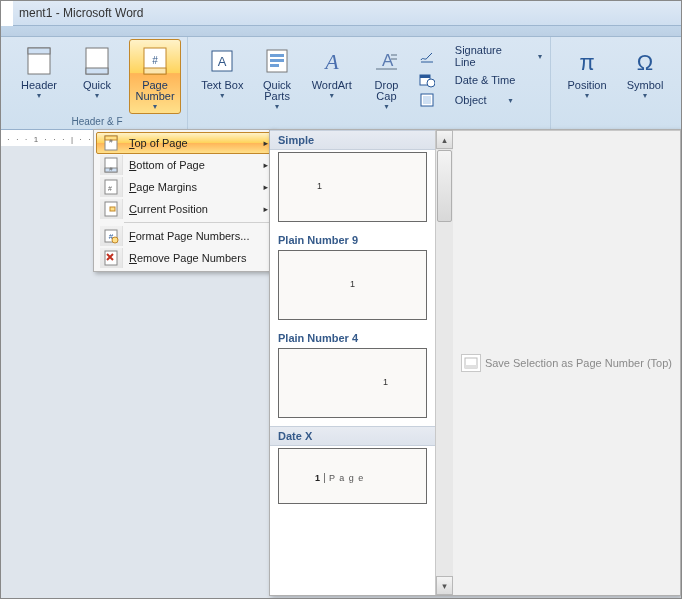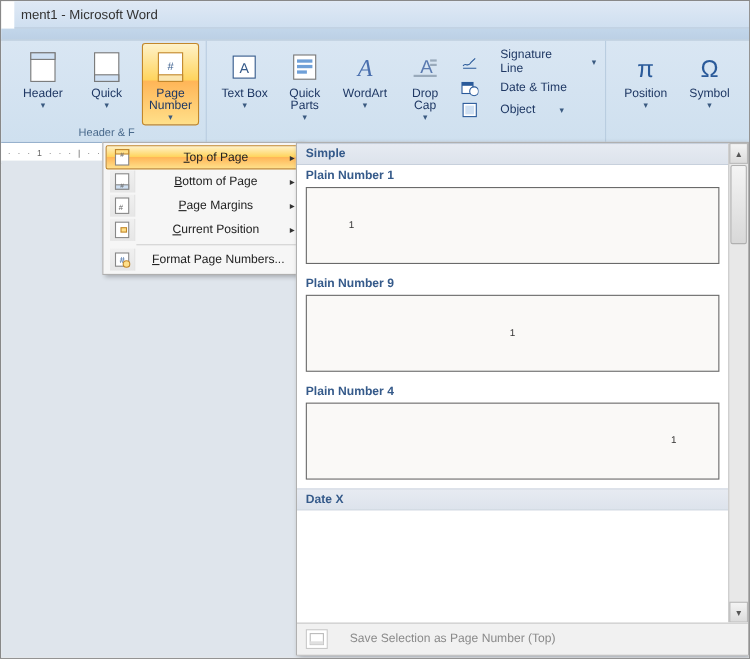--- a/index.html
+++ b/index.html
@@ -76,56 +76,56 @@
   }
   .dropdown .mi{
     display:flex;align-items:center;height:22px;padding:0 4px;
     position:relative;cursor:default;
   }
   .dropdown .mi .micon{
     width:22px;height:20px;margin-right:6px;
     display:flex;align-items:center;justify-content:center;
     background:linear-gradient(#f0f0f0,#e6e6e6);border-right:1px solid #e0e0e0;
   }
-  .dropdown .mi .mtxt{flex:1;color:#222;text-align:center;}
+  .dropdown .mi .mtxt{flex:1;color:#222;}
   .dropdown .mi .arrow{font-size:9px;color:#333;}
   .dropdown .mi.hover{
     background:linear-gradient(#fff2c8,#ffd45c 48%, #ffb557 50%, #ffe08a);
     border:1px solid #c2872a;border-radius:2px;height:20px;padding:0 3px;
   }
   .dropdown .mi.hover .micon{background:transparent;border-right:1px solid transparent;}
   .dropdown .sep{height:1px;background:#d0d0d0;margin:2px 0 2px 28px;}
   .u{text-decoration:underline;}
   
   .gallery{
     position:absolute;top:128px;left:268px;width:410px;bottom:2px;
     background:var(--gallery-bg);border:1px solid var(--menu-border);
     box-shadow:2px 2px 5px rgba(0,0,0,.25);
-    display:flex;flex-direction:column;
+    display:flex;flex-direction:row;
   }
   .gallery .body{flex:1;overflow:hidden;display:flex;}
   .glist{flex:1;overflow:hidden;padding:0 0 0 0;}
   .scroll{width:17px;background:#e8e8e8;border-left:1px solid #c8c8c8;display:flex;flex-direction:column;}
   .scroll .sbtn{height:17px;background:linear-gradient(#f4f4f4,#dcdcdc);border:1px solid #b8b8b8;margin:0;font-size:9px;display:flex;align-items:center;justify-content:center;color:#555;cursor:default;}
   .scroll .thumb{flex:0 0 70px;margin:1px;background:linear-gradient(#f4f4f4,#d8d8d8);border:1px solid #b0b0b0;border-radius:2px;}
   .scroll .track{flex:1;}
   .gsection{background:linear-gradient(#e7ebf2,#dde3ec);border-top:1px solid #c7d0dc;border-bottom:1px solid #c7d0dc;color:var(--heading-blue);font-weight:bold;padding:3px 8px;font-size:11px;}
   .gitem .title{color:var(--heading-blue);font-weight:bold;padding:4px 8px 2px 8px;font-size:11px;}
   .gitem .preview{
     margin:2px 8px 8px 8px;height:68px;border:1px solid #6a6a6a;
     background:#faf9f7;position:relative;
   }
   .gitem .pn{position:absolute;font-size:9px;color:#333;}
   .accent .preview{height:54px;}
   .accent .bar{position:absolute;left:36px;top:22px;font-size:9px;color:#555;}
   .accent .bar .num{font-weight:bold;color:#222;}
   .accent .bar .line{display:inline-block;border-left:1px solid #777;height:10px;margin:0 4px;position:relative;top:2px;}
   .gfooter{
     border-top:1px solid #c8c8c8;padding:5px 8px;background:#f1f1f1;
-    display:flex;align-items:center;gap:20px;color:var(--disabled);
+    display:flex;align-items:center;gap:4px;color:var(--disabled);
   }
   .gfooter .ficon{width:18px;height:16px;border:1px solid #c8c8c8;background:#fff;display:flex;align-items:center;justify-content:center;color:#8a8a8a;font-size:10px;}
   
   svg{display:block;}
 </style>
 </head>
 <body>
 
 <div class="titlebar">
   <span>ment1 - Microsoft Word</span>
@@ -330,29 +330,37 @@
   <div class="mi">
     <span class="micon">
       <svg width="16" height="16">
           <rect x="2" y="2" width="12" height="12" fill="#fff" stroke="#888"></rect>
           <text x="8" y="11" font-size="8" text-anchor="middle" fill="#2a5a9a">#</text>
           <circle cx="12" cy="12" r="3" fill="#ffe08a" stroke="#c2872a"></circle>
         </svg>
     </span>
     <span class="mtxt"><span class="u">F</span>ormat Page Numbers...</span>
   </div>
+  <div class="mi">
+    <span class="micon">
+      <svg width="16" height="16">
+          <rect x="2" y="1" width="12" height="14" fill="#fff" stroke="#888"></rect>
+          <path d="M4 4 L10 10 M10 4 L4 10" stroke="#c03020" stroke-width="2"></path>
+        </svg>
+    </span>
+    <span class="mtxt"><span class="u">R</span>emove Page Numbers</span>
+  </div>
 </div>
 
 <div class="gallery">
   <div class="body">
     <div class="glist">
       <div class="gsection">Simple</div>
 
       <div class="gitem">
-        <div class="title">Plain Number 1</div>
         <div class="preview">
           <span class="pn" style="left:38px;top:28px;">1</span>
         </div>
       </div>
 
       <div class="gitem">
         <div class="title">Plain Number 9</div>
         <div class="preview">
           <span class="pn" style="left:50%;top:28px;transform:translateX(-50%);">1</span>
         </div>
@@ -361,20 +369,25 @@
       <div class="gitem">
         <div class="title">Plain Number 4</div>
         <div class="preview">
           <span class="pn" style="right:38px;top:28px;">1</span>
         </div>
       </div>
 
       <div class="gsection">Date X</div>
 
       <div class="gitem accent">
+        <div class="preview">
+          <span class="bar">
+            <span class="num">1</span><span class="line"></span><span style="letter-spacing:1px;">P a g e</span>
+          </span>
+        </div>
       </div>
     </div>
 
     <div class="scroll">
       <div class="sbtn">▴</div>
       <div class="thumb"></div>
       <div class="track"></div>
       <div class="sbtn">▾</div>
     </div>
   </div>

